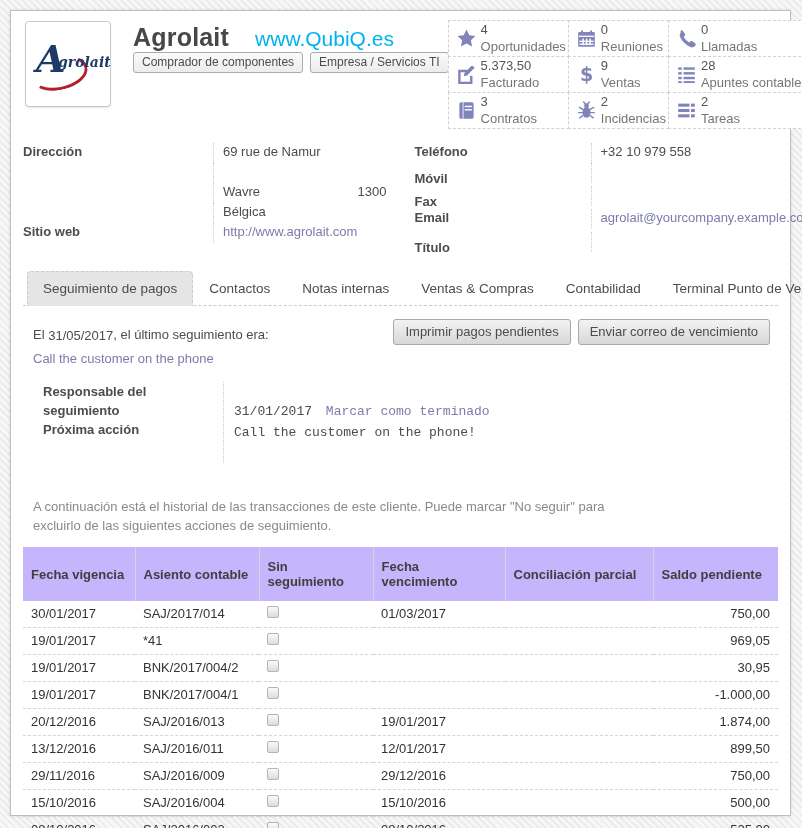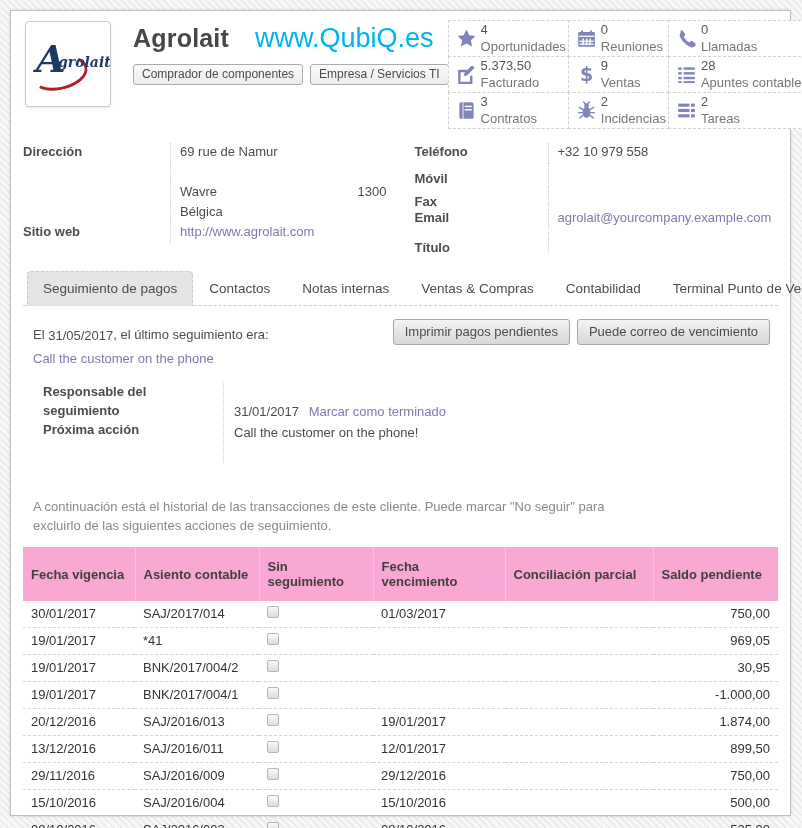--- a/index.html
+++ b/index.html
@@ -30,22 +30,22 @@
     font-style:italic; font-weight:bold; font-size:14px; color:#1d3a66; z-index:2;
   }
   .logo-swoosh {
     position:absolute; left:4px; top:34px; width:52px; height:28px;
     border:3px solid transparent; border-bottom-color:#b3202a; border-right-color:#b3202a;
     border-radius:50%; transform:rotate(-12deg); z-index:1;
   }
   .title-block { flex:1 1 auto; padding:4px 0 0 22px; }
   .title-line { display:flex; align-items:baseline; gap:26px; }
   .page-title { font-size:25px; font-weight:bold; color:#474747; letter-spacing:.2px; }
-  .qubiq-link { font-size:27px; color:#00b3ef; text-decoration:none; cursor:pointer; }
-  .tags { margin-top:10px; display:flex; gap:7px; }
+  .qubiq-link { font-size:21px; color:#00b3ef; text-decoration:none; cursor:pointer; }
+  .tags { display:flex; gap:7px; }
   .tag {
     font-size:12px; color:#4c4c4c; background:linear-gradient(#fbfbfb,#ececec);
     border:1px solid #ababab; border-radius:3px; padding:2px 8px 3px; white-space:nowrap;
   }
 
   
   .stats {
     flex:0 0 auto; width:358px; display:grid; grid-template-columns:1fr 1fr 1fr;
     margin-top:2px;
   }
@@ -55,21 +55,21 @@
   }
   .stat-icon { color:#8184b8; width:24px; flex:0 0 auto; display:flex; align-items:center; }
   .stat-txt { line-height:1.25; overflow:hidden; white-space:nowrap; }
   .stat-value { color:#555; font-size:13px; }
   .stat-label { color:#767676; font-size:13px; }
 
   
   .fields { display:flex; margin-top:14px; }
   .fcol { width:50%; box-sizing:border-box; }
   .fcol.right { padding-left:14px; }
-  .frow { display:flex; min-height:20px; align-items:baseline; }
+  .frow { display:flex; min-height:20px; align-items:baseline;gap:43px; }
   .flabel { font-weight:bold; color:#4c4c4c; flex:0 0 auto; }
   .fcol.left .flabel { width:147px; }
   .fcol.right .flabel { width:133px; }
   .fvalue {
     flex:1 1 auto; border-left:1px dotted #ccc; padding:1px 0 1px 9px; min-height:18px;
     display:flex; justify-content:space-between;
   }
   .fvalue .zip { padding-right:14px; }
   a.form-link { color:#7c7bad; text-decoration:none; cursor:pointer; }
   .muted-email { color:#9b9bc4; }
@@ -95,28 +95,28 @@
   .btn {
     background:linear-gradient(#f3f3f3,#d7d7d7); border:1px solid #a8a8a8; border-radius:3px;
     color:#4c4c4c; font-size:13px; padding:4px 11px 5px; cursor:pointer; white-space:nowrap;
     font-family:"Liberation Sans", sans-serif;
   }
   .fu-lastaction { padding:6px 0 0 10px; }
   .fu-fields { display:flex; margin-top:16px; padding-left:4px; }
   .fu-labels { width:196px; flex:0 0 auto; }
   .fu-labels div { font-weight:bold; line-height:19px;padding-left:16px; }
   .fu-values { flex:1 1 auto; border-left:1px dotted #ccc; padding:19px 0 4px 10px; min-height:58px; }
-  .fu-next-line { line-height:21px; }
+  .fu-next-line { line-height:21px;font-family:Liberation Mono, monospace; }
   .fu-note { margin:34px 0 0 10px; color:#8a8a8a; max-width:615px; line-height:19px; }
 
   
   .tbl-wrap { margin-top:12px; }
   table.followup { width:100%; border-collapse:collapse; table-layout:fixed; }
   table.followup th {
-    background:#f9a8d4; text-align:left; font-weight:bold; color:#3f3f3f;
+    background:#c4b5fd; text-align:left; font-weight:bold; color:#3f3f3f;
     padding:12px 8px; font-size:13px; border-right:1px solid #d6d6d6;
   }
   table.followup th:last-child { border-right:none; }
   table.followup td { padding:5px 8px 6px; font-size:13px; color:#333; }
   table.followup tbody tr + tr td { border-top:1px dashed #d5d5d5; }
   td.amount, th.amount-h { text-align:right; }
   .red { color:#d40000; }
   .checkbox {
     display:inline-block; width:10px; height:10px; border:1px solid #b5b5b5;
     border-radius:2px; background:linear-gradient(#fafafa,#dcdcdc); cursor:default;
@@ -362,21 +362,21 @@
       <div class="tab">Terminal Punto de Venta</div>
     </div>
 
   <div class="fu-top">
     <div class="fu-sentence">
       <span>El</span>
       <span class="inline-date">31/05/2017</span><span>, el último seguimiento era:</span>
     </div>
     <div class="fu-buttons">
       <button class="btn">Imprimir pagos pendientes</button>
-      <button class="btn">Puede correo de vencimiento</button>
+      <button class="btn">Enviar correo de vencimiento</button>
     </div>
   </div>
   <div class="fu-lastaction">
     <a class="form-link">Call the customer on the phone</a>
   </div>
 
   <div class="fu-fields">
     <div class="fu-labels">
       <div>Responsable del seguimiento</div>
       <div>Próxima acción</div>

